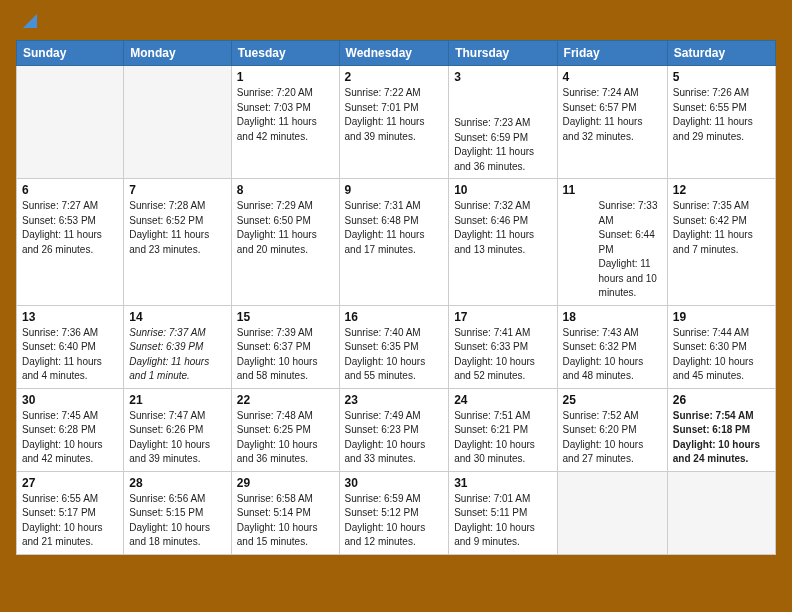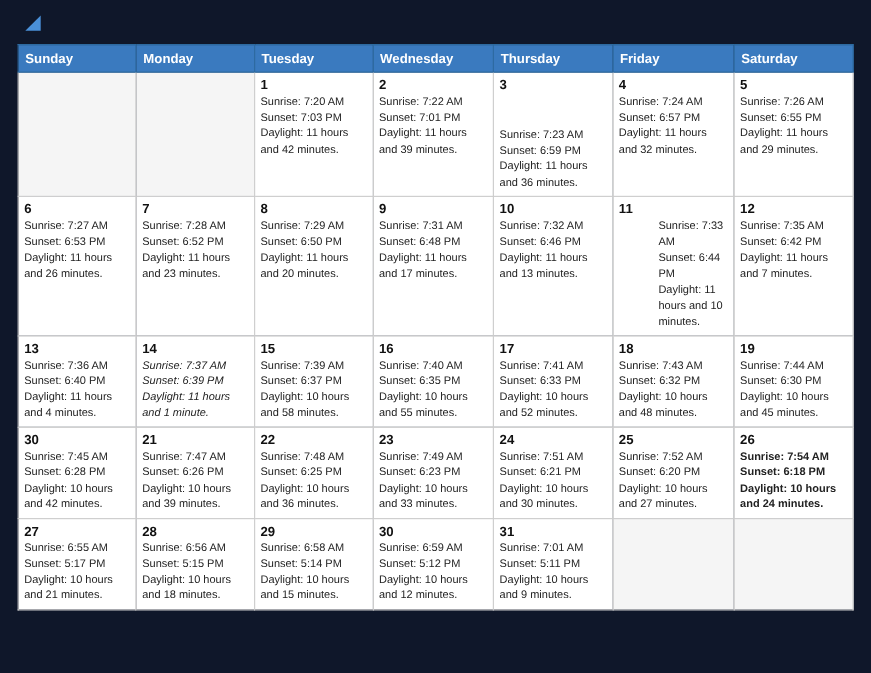--- a/index.html
+++ b/index.html
@@ -6,21 +6,21 @@
     body {
       font-family: Arial, sans-serif;
       background: #fff;
       width: 792px;
       height: 612px;
       overflow: hidden;
     }
     .page {
       width: 792px;
       min-height: 612px;
-      background: #0f172a;
+      background: #a16207;
       padding: 12px 16px 12px 16px;
     }
     .header {
       display: flex;
       align-items: flex-start;
       justify-content: space-between;
       margin-bottom: 8px;
     }
     .title-area {
       text-align: right;

